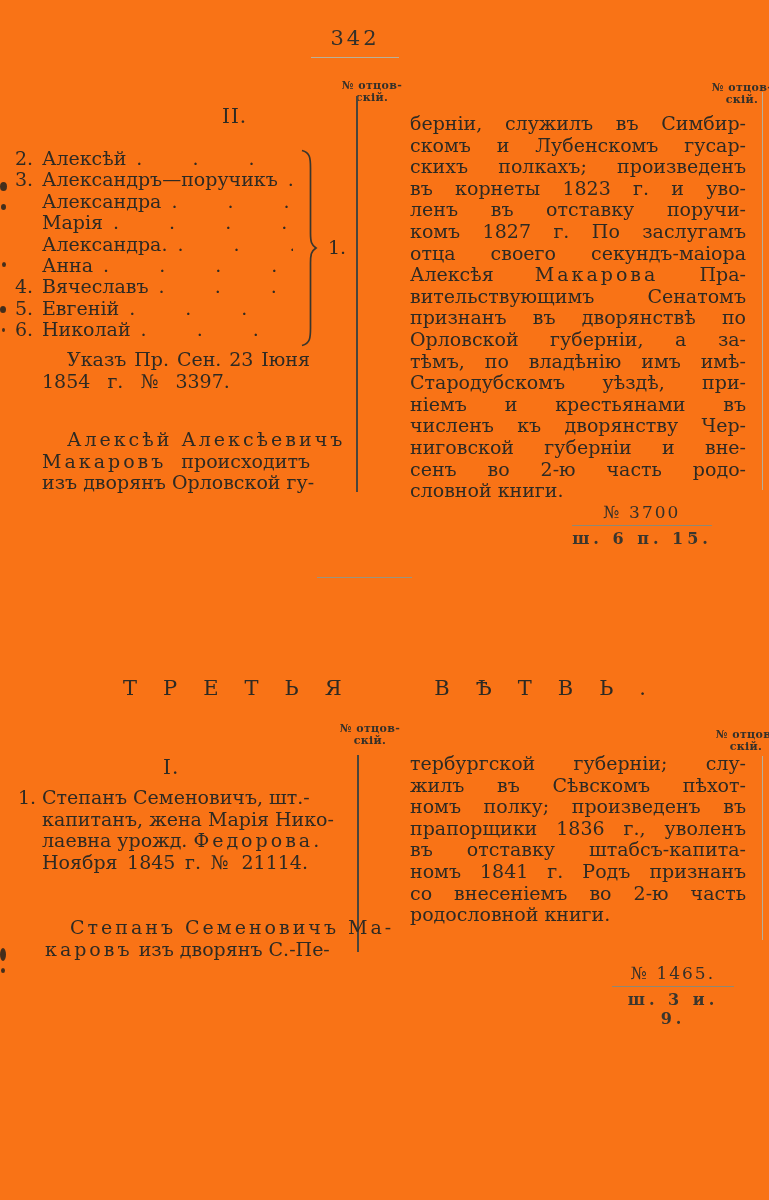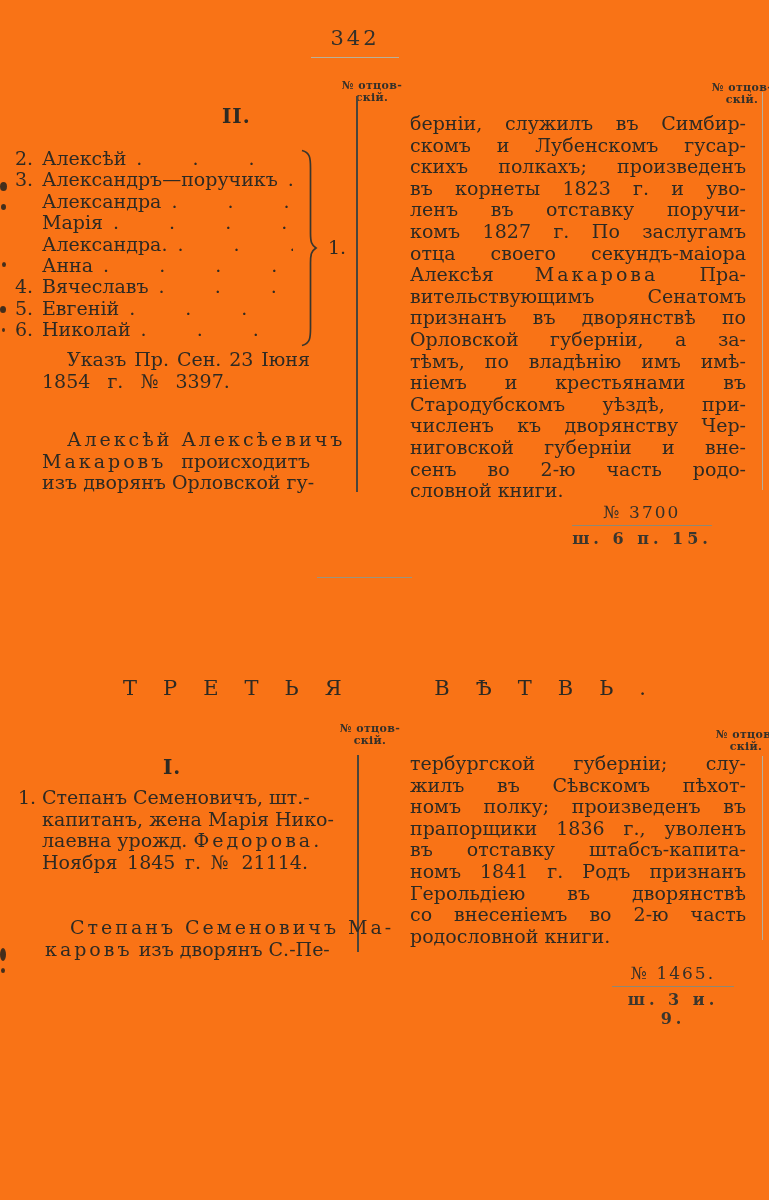--- a/index.html
+++ b/index.html
@@ -23,21 +23,21 @@
     background:#b8b19b;
   }
   .colhdr{
     position:absolute;width:72px;text-align:center;
     font-size:11px;font-weight:bold;line-height:12px;color:#33302a;
     letter-spacing:.3px;
     margin-left:48px;
   }
   .vrule{position:absolute;width:2px;background:#4a453c;}
   .vrule.faint{width:1px;background:#b7b09c;}
-  .heading{position:absolute;font-size:20px;letter-spacing:1px;color:#2e2a23;font-weight:bold;}
+  .heading{position:absolute;font-size:20px;letter-spacing:1px;color:#2e2a23;}
   
   .list{position:absolute;font-size:19px;}
   .lr{display:flex;align-items:baseline;height:21.4px;line-height:21.4px;}
   .ln{width:27px;flex:0 0 27px;}
   .lname{white-space:nowrap;}
   .leader{flex:1 1 auto;overflow:hidden;white-space:nowrap;min-width:0;}
   .leader::after{
     content:". . . . . . . . . . . . . . . .";
     letter-spacing:22px;margin-left:10px;color:#2e2a23;
   }
@@ -159,22 +159,22 @@
       <div class="tl">скихъ полкахъ; произведенъ</div>
       <div class="tl">въ корнеты 1823 г. и уво-</div>
       <div class="tl">ленъ въ отставку поручи-</div>
       <div class="tl">комъ 1827 г. По заслугамъ</div>
       <div class="tl">отца своего секундъ-маіора</div>
       <div class="tl"><span>Алексѣя </span><span class="sp">Макарова</span><span> Пра-</span></div>
       <div class="tl">вительствующимъ Сенатомъ</div>
       <div class="tl">признанъ въ дворянствѣ по</div>
       <div class="tl">Орловской губерніи, а за-</div>
       <div class="tl">тѣмъ, по владѣнію имъ имѣ-</div>
+      <div class="tl">Стародубскомъ уѣздѣ, при-</div>
       <div class="tl">ніемъ и крестьянами въ</div>
-      <div class="tl">Стародубскомъ уѣздѣ, при-</div>
       <div class="tl">численъ къ дворянству Чер-</div>
       <div class="tl">ниговской губерніи и вне-</div>
       <div class="tl">сенъ во 2-ю часть родо-</div>
       <div class="tl noj">словной книги.</div>
     </div>
 
   <div class="ref" style="left:572px;top:502px;width:140px">
     <div class="ref-no">№ 3700</div>
     <div class="ref-rule"></div>
     <div class="ref-sub">ш. 6 п. 15.</div>
@@ -210,21 +210,20 @@
       <div class="tl"><span class="sp">каровъ</span><span> изъ дворянъ С.-Пе-</span></div>
     </div>
 
   <div class="tlines" style="left:410px;top:753px;width:336px">
       <div class="tl">тербургской губерніи; слу-</div>
       <div class="tl">жилъ въ Сѣвскомъ пѣхот-</div>
       <div class="tl">номъ полку; произведенъ въ</div>
       <div class="tl">прапорщики 1836 г., уволенъ</div>
       <div class="tl">въ отставку штабсъ-капита-</div>
       <div class="tl">номъ 1841 г. Родъ признанъ</div>
-      <div class="tl">Герольдіею въ дворянствѣ</div>
       <div class="tl">со внесеніемъ во 2-ю часть</div>
       <div class="tl noj">родословной книги.</div>
     </div>
 
   <div class="ref" style="left:612px;top:963px;width:122px">
     <div class="ref-no">№ 1465.</div>
     <div class="ref-rule"></div>
     <div class="ref-sub">ш. 3 и. 9.</div>
   </div>
 

